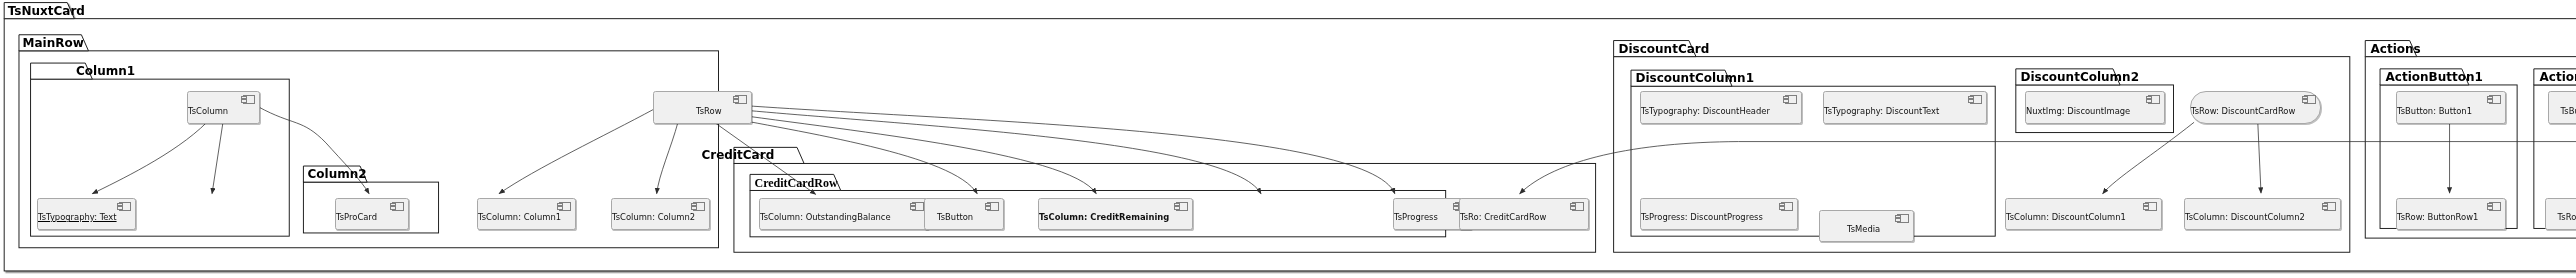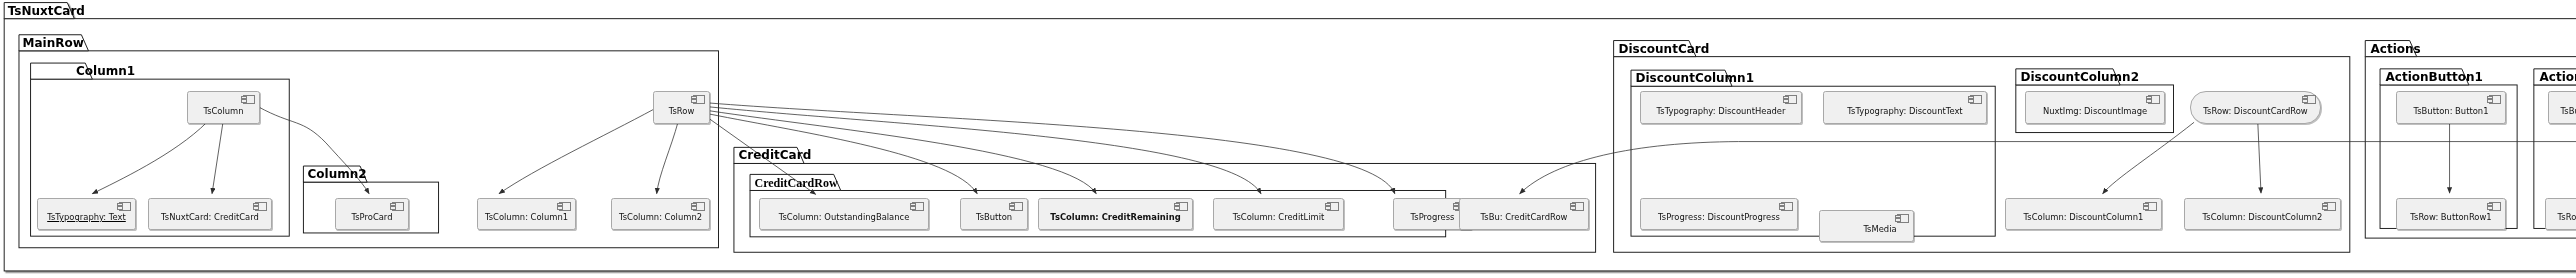--- a/index.html
+++ b/index.html
@@ -6,21 +6,21 @@
   #canvas{position:relative;width:2576px;height:278px;overflow:hidden;background:#ffffff;
           font-family:"DejaVu Sans","Liberation Sans",sans-serif;}
   svg.layer{position:absolute;left:0;top:0;}
   .pkg-body{fill:#ffffff;stroke:#1a1a1a;stroke-width:1.5;}
   .pkg-tab{fill:#ffffff;stroke:#1a1a1a;stroke-width:1.5;}
   .edge{fill:none;stroke:#333333;stroke-width:1.2;}
   .ptab-label{position:absolute;font-size:12px;font-weight:700;color:#000;white-space:nowrap;
               line-height:16px;padding-left:4.5px;}
   .comp{position:absolute;background:#f0f0f0;border:0.6px solid #a8a8a8;border-radius:2.6px;
         box-shadow:1px 1px 0.6px rgba(0,0,0,0.25);display:flex;align-items:center;
-        justify-content:center;}
+        }
   .comp .clabel{font-size:8.4px;color:#111;white-space:nowrap;padding-top:6.4px;}
   .comp.cut{justify-content:flex-start;}
   .comp.cut .clabel{padding-left:11.6px;}
   .cicon{position:absolute;top:3.2px;right:3.9px;width:9.7px;height:6.4px;border:1px solid #7f7f7f;
          background:#f0f0f0;}
   .cicon::before,.cicon::after{content:"";position:absolute;left:-3.2px;width:3.9px;height:1.3px;
          border:1px solid #7f7f7f;background:#f0f0f0;}
   .cicon::before{top:0px;}
   .cicon::after{bottom:0px;}
 </style>
@@ -90,80 +90,72 @@
     <path class="edge" d="M4014,220 L2700,220 C2540,221 2415,248 2360,301" marker-end="url(#arrow)"></path>
     <path class="edge" d="M3408,190 C3345,240 3285,278 3266,301" marker-end="url(#arrow)"></path>
     <path class="edge" d="M3507,190 L3512,300" marker-end="url(#arrow)"></path>
     <path class="edge" d="M3805,190 L3805,300" marker-end="url(#arrow)"></path>
   </svg>
 
   <div class="ptab-label" style="left:3.2px;top:2.6px;">TsNuxtCard</div>
   <div class="ptab-label" style="left:18px;top:35px;">MainRow</div>
   <div class="ptab-label" style="left:30px;top:63px;padding-left:46px;">Column1</div>
   <div class="ptab-label" style="left:303px;top:166px;">Column2</div>
-  <div class="ptab-label" style="left:734px;top:147px;">CreditCard</div>
+  <div class="ptab-label" style="left:697px;top:147px;">CreditCard</div>
   <div class="ptab-label" style="left:750px;top:175px;font-family:Liberation Serif, serif;">CreditCardRow</div>
   <div class="ptab-label" style="left:1614px;top:41px;">DiscountCard</div>
   <div class="ptab-label" style="left:1631px;top:70px;">DiscountColumn1</div>
   <div class="ptab-label" style="left:2016px;top:69px;">DiscountColumn2</div>
   <div class="ptab-label" style="left:2366px;top:41px;">Actions</div>
   <div class="ptab-label" style="left:2381px;top:69px;">ActionButton1</div>
   <div class="ptab-label" style="left:2535px;top:69px;">ActionB</div>
 
   <div class="comp" style="left:187px;top:91px;width:71px;height:31px;">
     <span class="cicon"></span>
     <span class="clabel">TsColumn</span>
   </div>
   <div class="comp" style="left:37px;top:198px;width:97px;height:30px;text-decoration:underline;">
     <span class="cicon"></span>
     <span class="clabel">TsTypography: Text</span>
   </div>
-  <div class="comp" style="left:148px;top:198px;width:122px;height:30px;">
-    <span class="cicon"></span>
-    <span class="clabel">TsNuxtCard: CreditCard</span>
-  </div>
   <div class="comp" style="left:335px;top:198px;width:72px;height:30px;">
     <span class="cicon"></span>
     <span class="clabel">TsProCard</span>
   </div>
-  <div class="comp" style="left:653px;top:91px;width:55px;height:31px;">
+  <div class="comp" style="left:653px;top:91px;width:55px;height:31px;padding-left:42px;">
     <span class="cicon"></span>
     <span class="clabel">TsRow</span>
   </div>
   <div class="comp" style="left:477px;top:198px;width:97px;height:30px;">
     <span class="cicon"></span>
     <span class="clabel">TsColumn: Column1</span>
   </div>
   <div class="comp" style="left:611px;top:198px;width:97px;height:30px;">
     <span class="cicon"></span>
     <span class="clabel">TsColumn: Column2</span>
   </div>
   <div class="comp" style="left:759px;top:198px;width:168px;height:30px;">
     <span class="cicon"></span>
     <span class="clabel">TsColumn: OutstandingBalance</span>
   </div>
-  <div class="comp" style="left:960px;top:198px;width:66px;height:30px;">
+  <div class="comp" style="left:924px;top:198px;width:66px;height:30px;padding-left:12px;">
     <span class="cicon"></span>
     <span class="clabel">TsButton</span>
   </div>
   <div class="comp" style="left:1038px;top:198px;width:153px;height:30px;font-weight:bold;">
     <span class="cicon"></span>
     <span class="clabel">TsColumn: CreditRemaining</span>
   </div>
-  <div class="comp" style="left:1213px;top:198px;width:129px;height:30px;">
-    <span class="cicon"></span>
-    <span class="clabel">TsColumn: CreditLimit</span>
-  </div>
   <div class="comp" style="left:1361px;top:198px;width:77px;height:30px;margin-left:32px;">
     <span class="cicon"></span>
     <span class="clabel">TsProgress</span>
   </div>
   <div class="comp" style="left:1459px;top:198px;width:128px;height:30px;">
     <span class="cicon"></span>
-    <span class="clabel">TsBu: CreditCardRow</span>
+    <span class="clabel">TsRo: CreditCardRow</span>
   </div>
   <div class="comp" style="left:1640px;top:91px;width:160px;height:31px;">
     <span class="cicon"></span>
     <span class="clabel">TsTypography: DiscountHeader</span>
   </div>
   <div class="comp" style="left:1823px;top:91px;width:162px;height:31px;">
     <span class="cicon"></span>
     <span class="clabel">TsTypography: DiscountText</span>
   </div>
   <div class="comp" style="left:1640px;top:198px;width:156px;height:30px;">

